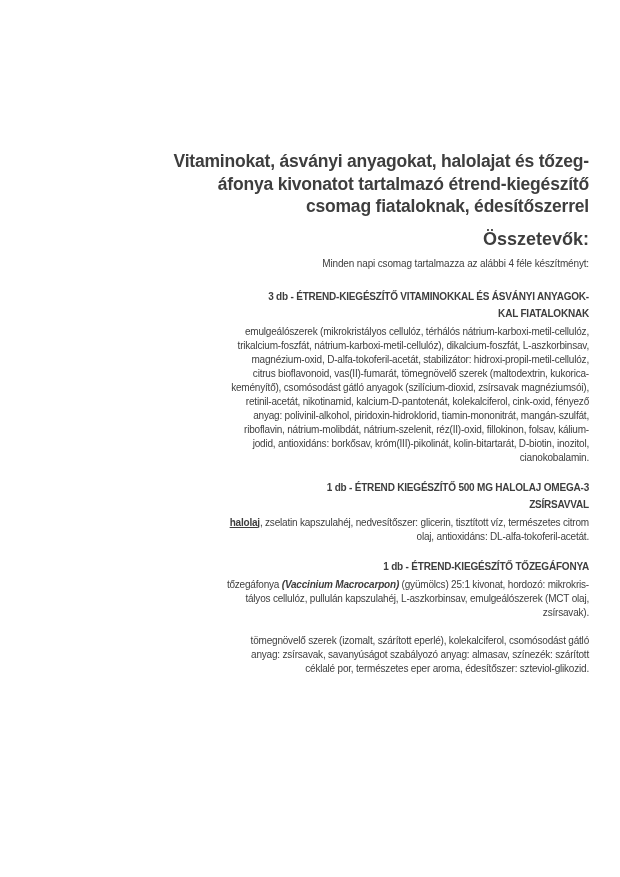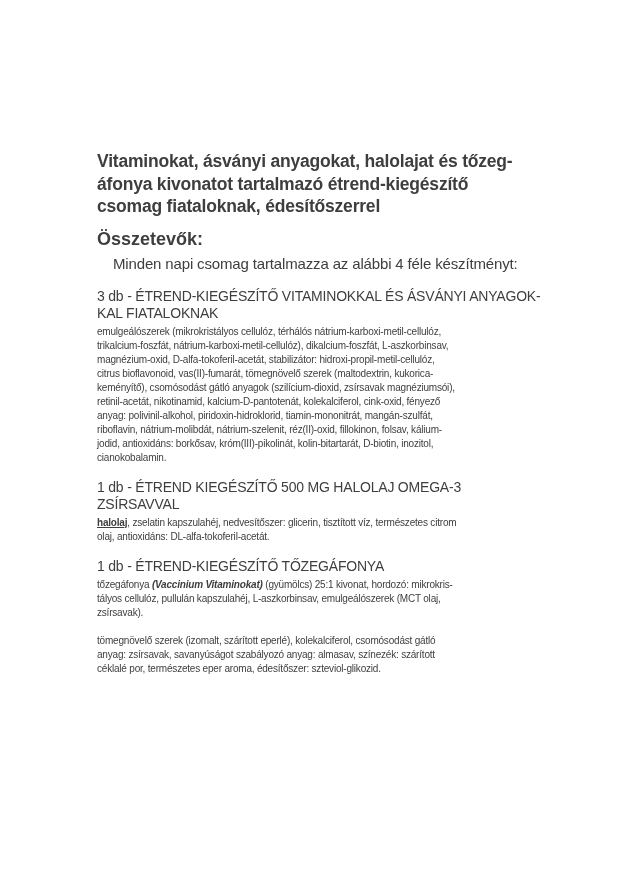--- a/index.html
+++ b/index.html
@@ -10,49 +10,50 @@
   body {
     position: relative;
     width: 620px;
     height: 877px;
     overflow: hidden;
     font-family: "Liberation Sans", sans-serif;
     color: #3e3e3e;
   }
   .page {
     position: absolute;
-    left: 97px;
+    left: 89px;
     top: 150px;
     width: 500px;
+    text-align: right;
   }
   .page-title {
     margin: 0 0 13px 0;
     font-size: 17.5px;
     line-height: 22.5px;
     font-weight: bold;
     letter-spacing: -0.2px;
     white-space: pre-line;
   }
   .ingredients-heading {
     margin: 0 0 8px 0;
     font-size: 18px;
     line-height: 17px;
     font-weight: bold;
   }
   .intro-text {
     margin: 0 0 17px 16px;
-    font-size: 15px;
+    font-size: 10px;
     line-height: 15px;
     letter-spacing: -0.15px;
   }
   .section-heading {
     margin: 12px 0 3px 0;
-    font-size: 14px;
+    font-size: 10px;
     line-height: 17px;
-    font-weight: normal;
+    font-weight: bold;
     letter-spacing: -0.2px;
     white-space: pre-line;
   }
   .section-body {
     margin: 0 0 14px 0;
     font-size: 10px;
     line-height: 14px;
     letter-spacing: -0.2px;
     white-space: pre-line;
   }
@@ -90,21 +91,21 @@
 
   <section class="section">
     <h3 class="section-heading">1 db - ÉTREND KIEGÉSZÍTŐ 500 MG HALOLAJ OMEGA-3
 ZSÍRSAVVAL</h3>
     <p class="section-body"><strong>halolaj</strong><span>, zselatin kapszulahéj, nedvesítőszer: glicerin, tisztított víz, természetes citrom
 olaj, antioxidáns: DL-alfa-tokoferil-acetát.</span></p>
   </section>
 
   <section class="section">
     <h3 class="section-heading">1 db - ÉTREND-KIEGÉSZÍTŐ TŐZEGÁFONYA</h3>
-    <p class="section-body"><span>tőzegáfonya </span><span class="latin-name">(Vaccinium Vitaminokat)</span><span> (gyümölcs) 25:1 kivonat, hordozó: mikrokris-
+    <p class="section-body"><span>tőzegáfonya </span><span class="latin-name">(Vaccinium Macrocarpon)</span><span> (gyümölcs) 25:1 kivonat, hordozó: mikrokris-
 tályos cellulóz, pullulán kapszulahéj, L-aszkorbinsav, emulgeálószerek (MCT olaj,
 zsírsavak).</span></p>
   </section>
 
   <section class="section">
     <p class="section-body">tömegnövelő szerek (izomalt, szárított eperlé), kolekalciferol, csomósodást gátló
 anyag: zsírsavak, savanyúságot szabályozó anyag: almasav, színezék: szárított
 céklalé por, természetes eper aroma, édesítőszer: szteviol-glikozid.</p>
   </section>
 

